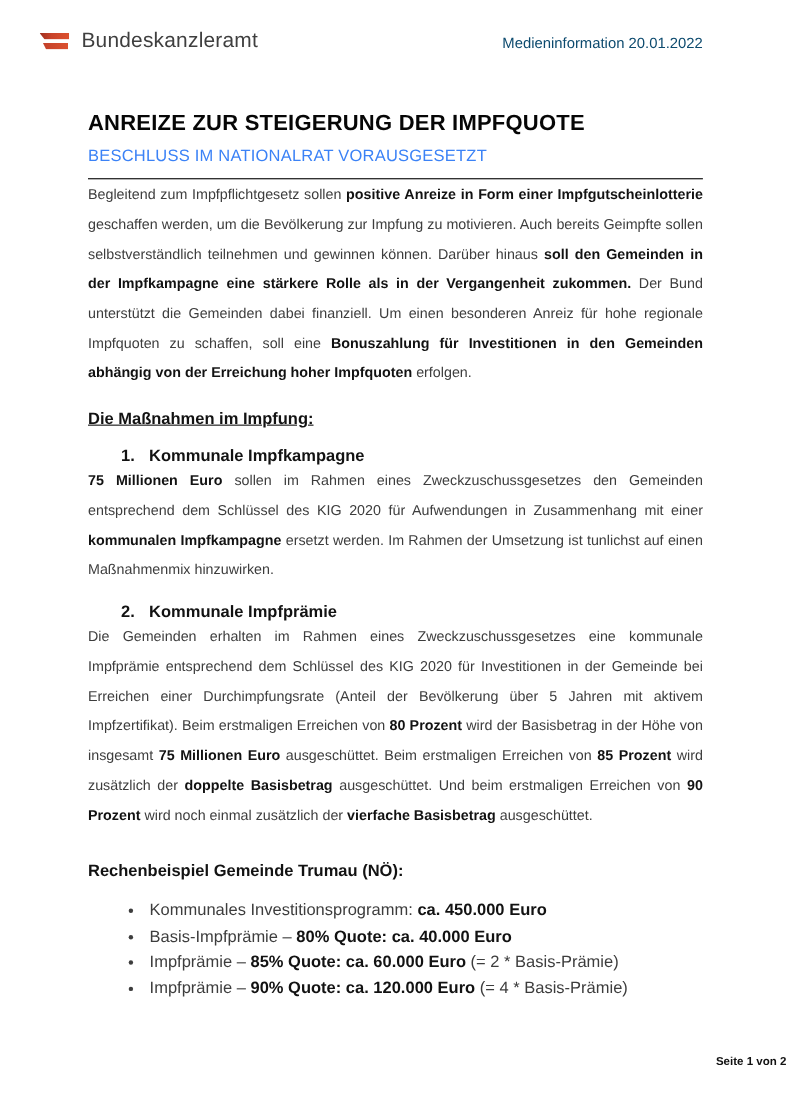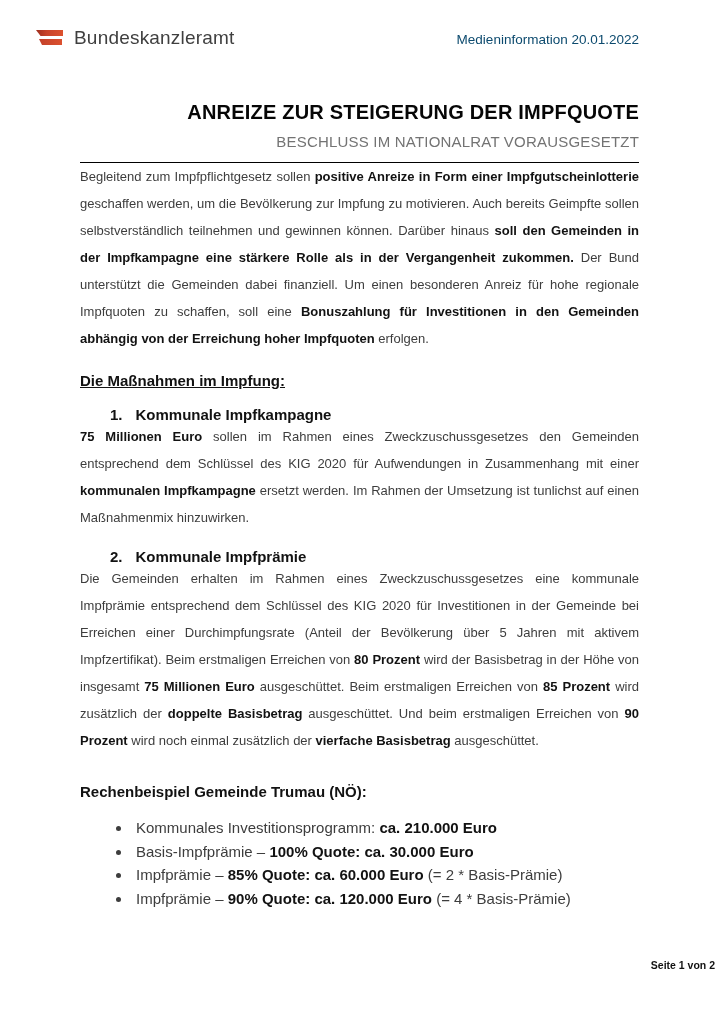--- a/index.html
+++ b/index.html
@@ -28,26 +28,26 @@
   .flag-bar-bottom{
     top:12px;left:3px;width:23px;
     background:linear-gradient(95deg,#c2402a 0%,#dc512f 100%);
     clip-path:polygon(0 0,100% 0,100% 100%,13% 100%);
   }
   .logo-text{font-size:19px;color:#3f3f3f;letter-spacing:.2px;line-height:22px;}
   .meta{font-size:13.5px;color:#0c4a6e;margin-top:5px;}
   
   .main{padding:0 76px 0 80px;}
   .title{
-    margin:52px 0 0;text-align:right;
+    margin:52px 0 0;text-align:left;
     font-size:20px;font-weight:bold;color:#060606;letter-spacing:.2px;
   }
   .subtitle{
-    margin:9px 0 0;text-align:right;
-    font-size:15px;font-weight:400;color:#737373;letter-spacing:.2px;
+    margin:9px 0 0;text-align:left;
+    font-size:15px;font-weight:400;color:#3b82f6;letter-spacing:.2px;
   }
   .rule{border:none;border-top:1.5px solid #000;margin:12px 0 0;}
   p.body-par{
     margin:0;font-size:13px;line-height:27px;
     text-align:justify;color:#3d3d3d;
   }
   .intro{margin-top:30px;}
   b{color:#121212;}
   .section-heading{
     margin:20px 0 0;font-size:15px;font-weight:bold;color:#121212;
@@ -108,21 +108,21 @@
 
     <div class="num-heading">
       <span>2.</span>
       <span>Kommunale Impfprämie</span>
     </div>
     <p class="body-par after-heading"><span>Die Gemeinden erhalten im Rahmen eines Zweckzuschussgesetzes eine kommunale Impfprämie entsprechend dem Schlüssel des KIG 2020 für Investitionen in der Gemeinde bei Erreichen einer Durchimpfungsrate (Anteil der Bevölkerung über 5 Jahren mit aktivem Impfzertifikat). Beim erstmaligen Erreichen von </span><b>80 Prozent</b><span> wird der Basisbetrag in der Höhe von insgesamt </span><b>75 Millionen Euro</b><span> ausgeschüttet. Beim erstmaligen Erreichen von </span><b>85 Prozent</b><span> wird zusätzlich der </span><b>doppelte Basisbetrag</b><span> ausgeschüttet. Und beim erstmaligen Erreichen von </span><b>90 Prozent</b><span> wird noch einmal zusätzlich der </span><b>vierfache Basisbetrag</b><span> ausgeschüttet.</span></p>
 
     <div class="example-heading">Rechenbeispiel Gemeinde Trumau (NÖ):</div>
 
     <ul class="bullet-list">
-      <li><span>Kommunales Investitionsprogramm: </span><b>ca. 210.000 Euro</b></li>
-      <li><span>Basis-Impfprämie – </span><b>100% Quote: ca. 30.000 Euro</b></li>
+      <li><span>Kommunales Investitionsprogramm: </span><b>ca. 450.000 Euro</b></li>
+      <li><span>Basis-Impfprämie – </span><b>80% Quote: ca. 40.000 Euro</b></li>
       <li><span>Impfprämie – </span><b>85% Quote: ca. 60.000 Euro</b><span> (= 2 * Basis-Prämie)</span></li>
       <li><span>Impfprämie – </span><b>90% Quote: ca. 120.000 Euro</b><span> (= 4 * Basis-Prämie)</span></li>
     </ul>
   </div>
 
   <div class="footer">Seite 1 von 2</div>
 </div>
 
 </body></html>

